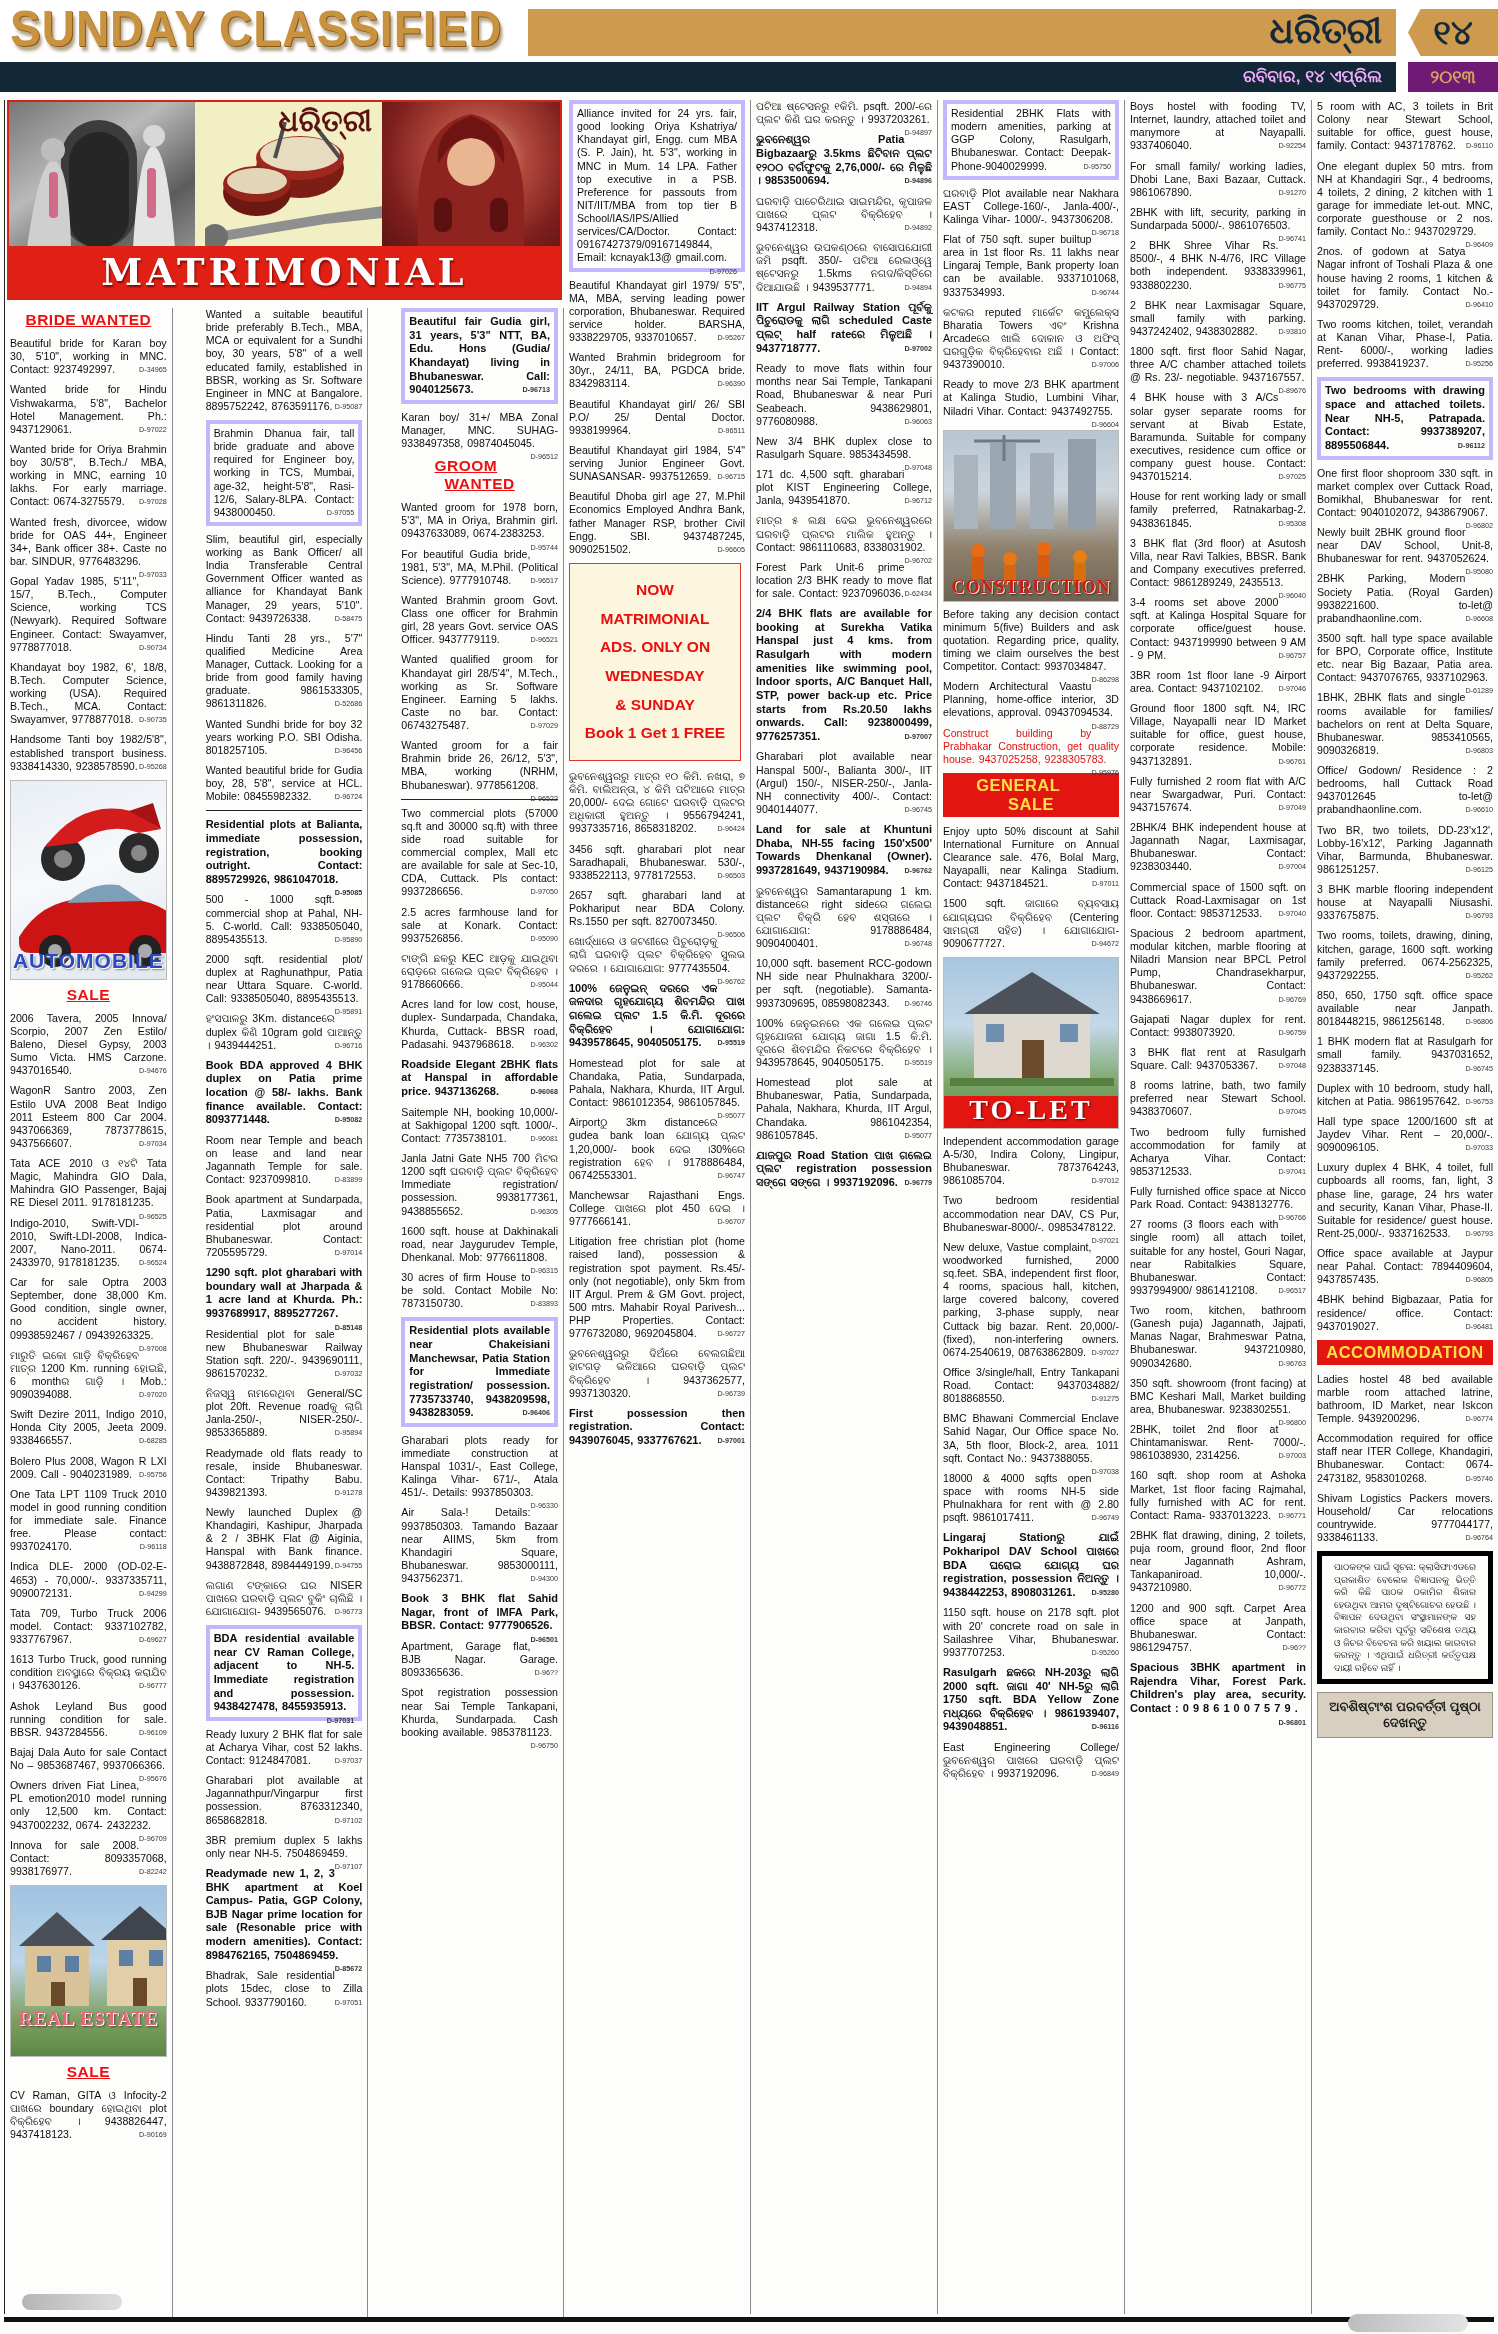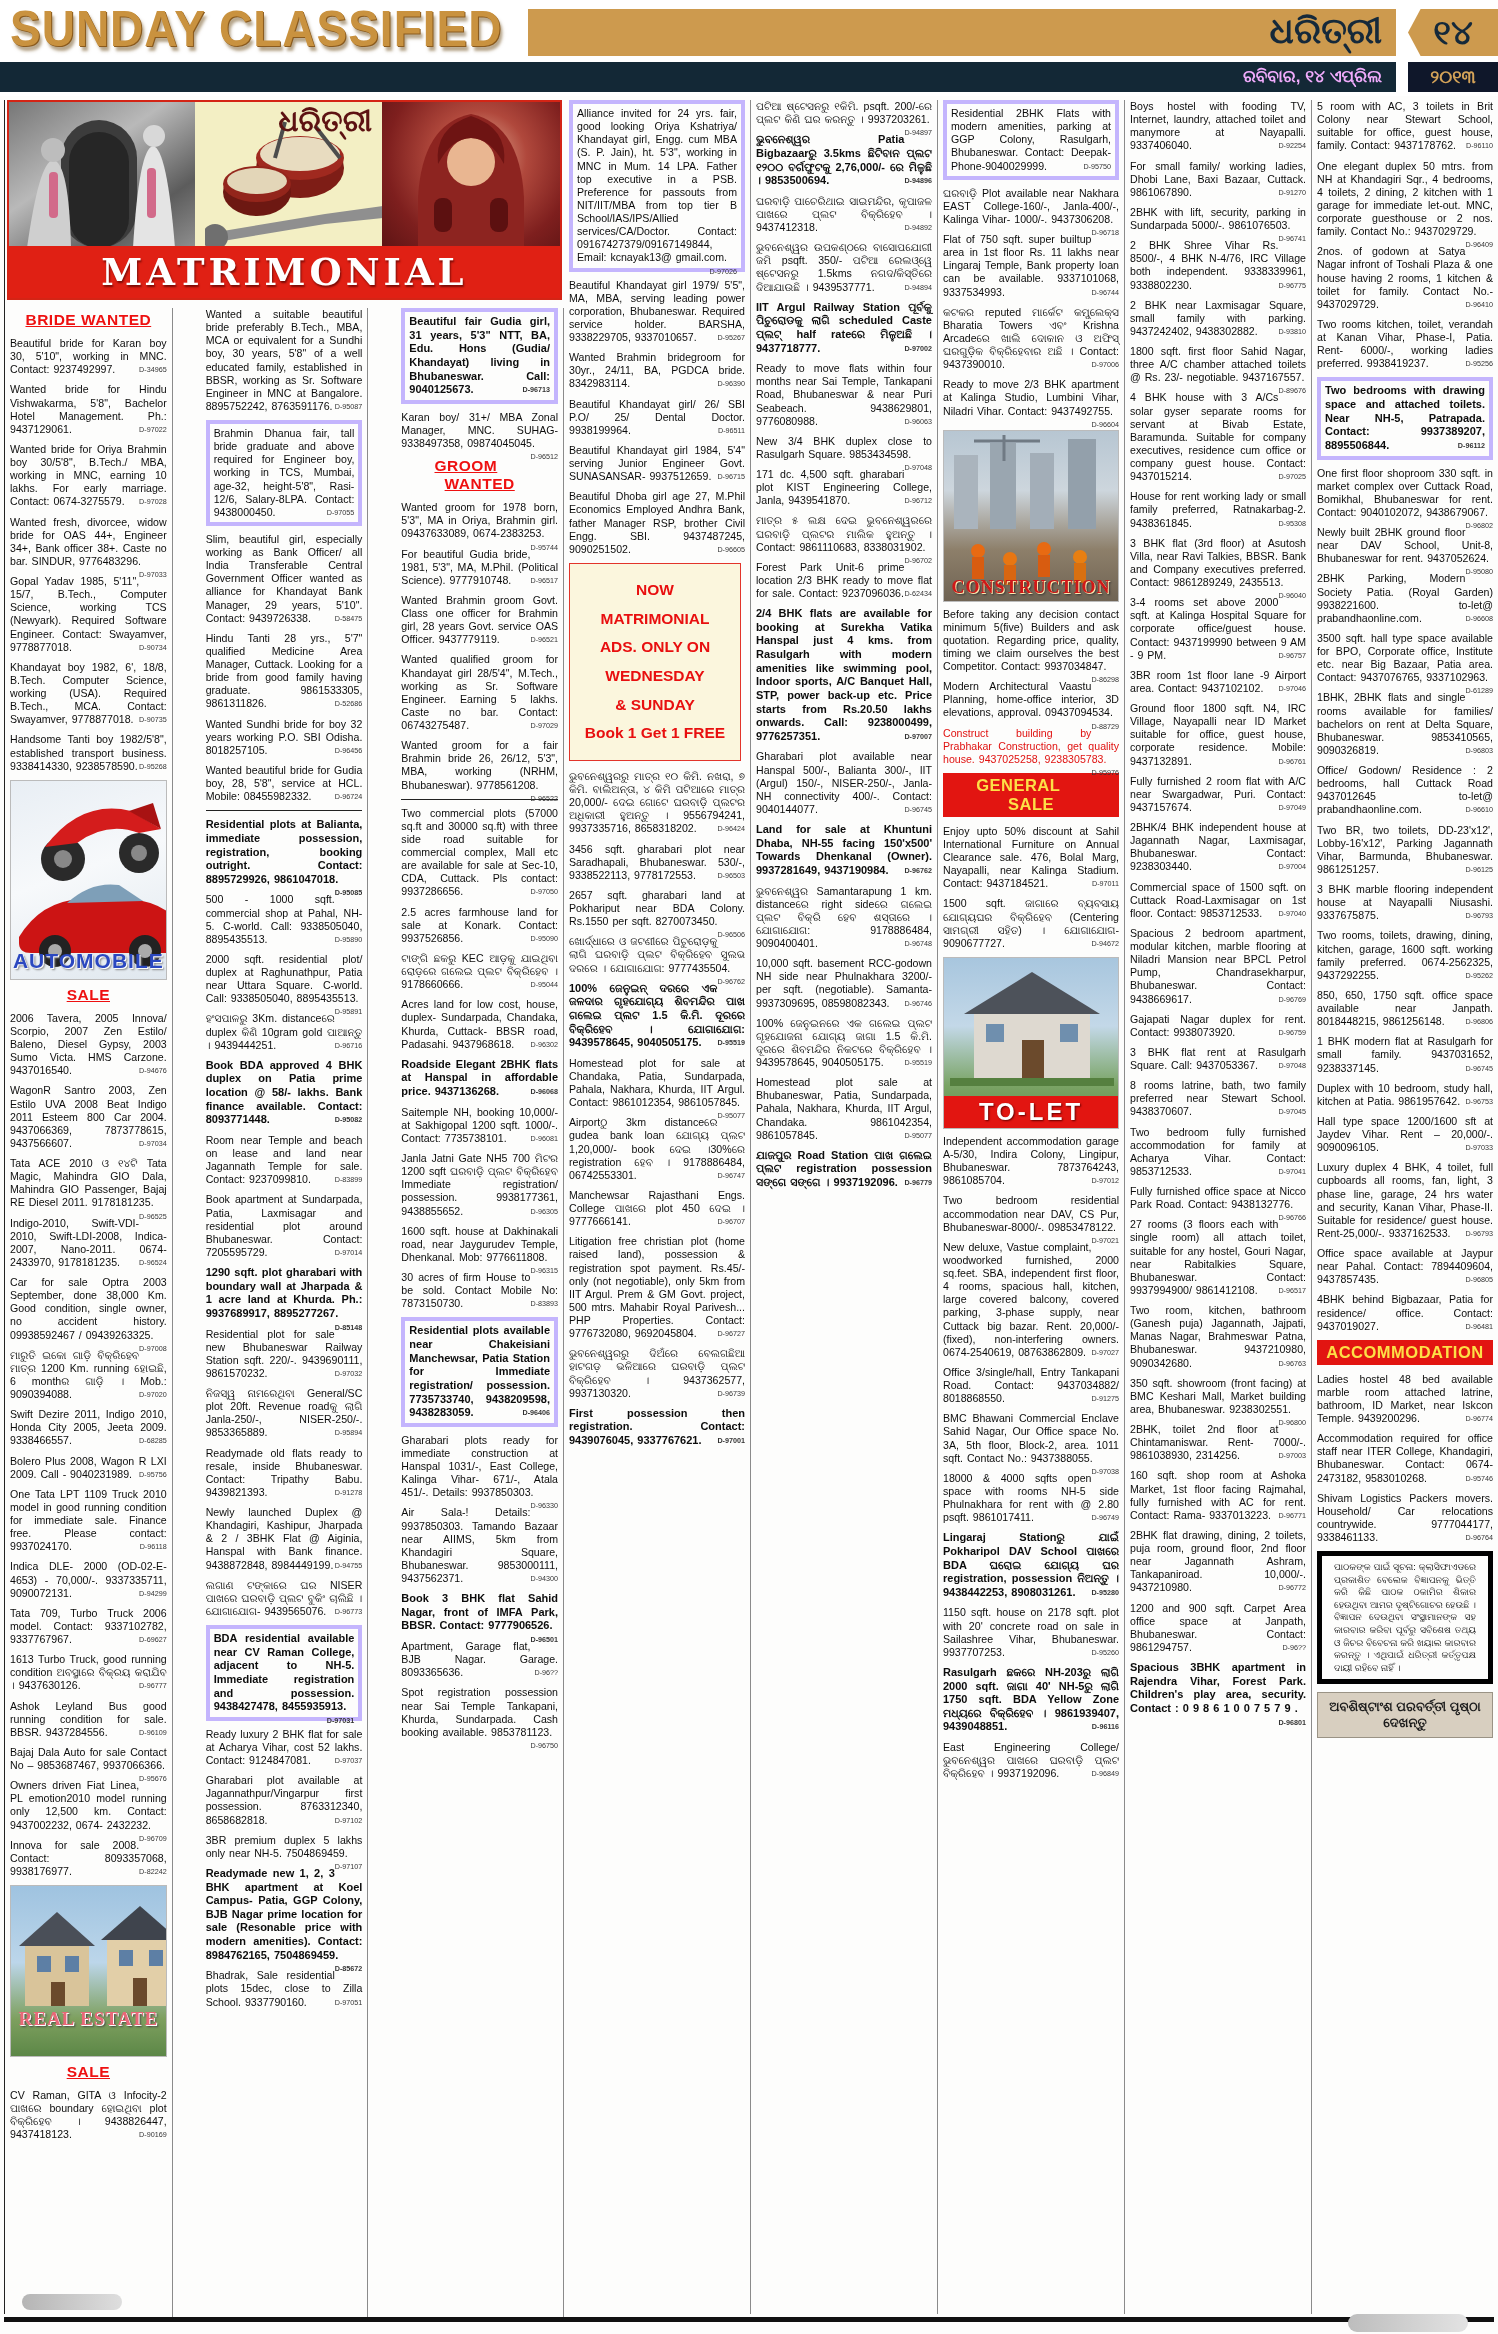--- a/index.html
+++ b/index.html
@@ -11,21 +11,21 @@
   .mast-title { position:absolute; left:10px; top:2px; font-size:46px; font-weight:bold;
      font-family:"Liberation Sans",sans-serif; letter-spacing:1px; color:#c9923f;
      text-shadow:1px 1px 0 #8a5a1d, 3px 4px 3px rgba(120,90,40,.55); transform:scaleY(1.08); }
   .mast-band { position:absolute; left:528px; top:9px; width:868px; height:47px; background:#cd9a4e; }
   .mast-paper { position:absolute; right:14px; top:1px; font-size:36px; font-weight:bold; color:#15293a; }
   .mast-pagebox { position:absolute; left:1408px; top:9px; width:90px; height:47px; background:#cd9a4e;
      color:#15293a; font-size:34px; font-weight:bold; text-align:center; line-height:47px;
      clip-path:polygon(14% 0,100% 0,100% 100%,14% 100%,0 50%); }
   .mast-navbar { position:absolute; left:0; top:62px; width:1396px; height:30px; background:#132836;
      color:#f0abfc; font-weight:bold; font-size:17px; text-align:right; line-height:30px; padding-right:14px; }
-  .mast-yearbox { position:absolute; left:1408px; top:62px; width:90px; height:30px; background:#0f172a;
+  .mast-yearbox { position:absolute; left:1408px; top:62px; width:90px; height:30px; background:#701a75;
      color:#d3a258; font-weight:bold; font-size:18px; text-align:center; line-height:30px; }
   
   .bodywrap { position:absolute; top:100px; left:4px; right:4px; bottom:20px; display:flex; }
   .leftgroup { width:560px; flex:none; border-left:1px solid #222; }
   .cols3 { display:flex; height:calc(100% - 202px);gap:28px; }
   .col { flex:1 1 0; padding:0 5px; border-right:1px solid #8b8b8b; overflow:hidden; }
   .col.std { width:187px; flex:none; }
   
   .ad { font-size:10.6px; line-height:1.24; text-align:justify; color:#0c0c0c;
         margin:0 0 7px 0; word-spacing:1px; }
@@ -52,21 +52,21 @@
   .img-automobile { height:200px; background:linear-gradient(160deg,#e8eef4 0%,#f7f9fb 45%,#dfe7ee 100%); border:1px solid #bbb;}
   .img-automobile .lbl { color:#2b48c0; font-size:21px; text-shadow:1px 1px 0 #fff,2px 2px 2px #888; bottom:6px;}
   .img-realestate { height:172px; background:linear-gradient(#9fc3e0 0%,#bcd6ea 45%,#7ea05f 78%,#5c8747 100%); border:1px solid #bbb;}
   .img-realestate .lbl { color:#e86878; font-family:"Liberation Serif",serif; font-size:19px;
             text-shadow:1px 1px 0 #fff,2px 2px 2px #444; bottom:26px;}
   .img-construction { height:172px; background:linear-gradient(#b7c6d2 0%,#cdd6dd 35%,#8d7f6a 70%,#6f6353 100%); border:1px solid #bbb;padding-left:36px;}
   .img-construction .lbl { color:#d01818; font-family:"Liberation Serif",serif; font-size:18px;
             text-shadow:1px 1px 0 #ffe9b0,2px 2px 2px #333; bottom:3px;}
   .img-tolet { height:172px; background:linear-gradient(#a8c6de 0%,#c3d8e8 40%,#7aa465 75%,#5f8a4c 100%); border:1px solid #bbb;}
   .img-tolet .band { position:absolute; left:0; right:0; bottom:0; height:32px; background:#e21511; }
-  .img-tolet .lbl { color:#fff; font-size:24px; letter-spacing:3px; bottom:2px; text-shadow:1px 1px 2px #600;}
+  .img-tolet .lbl { color:#fff; font-size:28px; letter-spacing:3px; bottom:2px; text-shadow:1px 1px 2px #600;font-family:Liberation Serif, serif;}
   .secimg svg { position:absolute; left:0; top:0; }
   
   .matri { position:relative; height:200px; border:2px solid #d42415; margin:0 2px 8px 2px; background:#f3efc4; }
   .matri .photo-bw { position:absolute; left:0; top:0; width:186px; height:146px;
       background:linear-gradient(145deg,#777 0%,#b9b9b9 40%,#5c5c5c 75%,#8f8f8f 100%); }
   .matri .photo-bride { position:absolute; right:0; top:0; width:178px; height:146px;
       background:radial-gradient(circle at 55% 38%,#e8b49a 0%,#b0483c 35%,#7e1f1e 70%,#5d1414 100%); }
   .matri .logo { position:absolute; left:196px; top:4px; width:180px; height:140px; }
   .matri .paper { position:absolute; right:188px; top:2px; font-size:30px; font-weight:bold; color:#5d1212; }
   .matri .redband { position:absolute; left:0; right:0; bottom:0; height:52px; background:#e02014;

